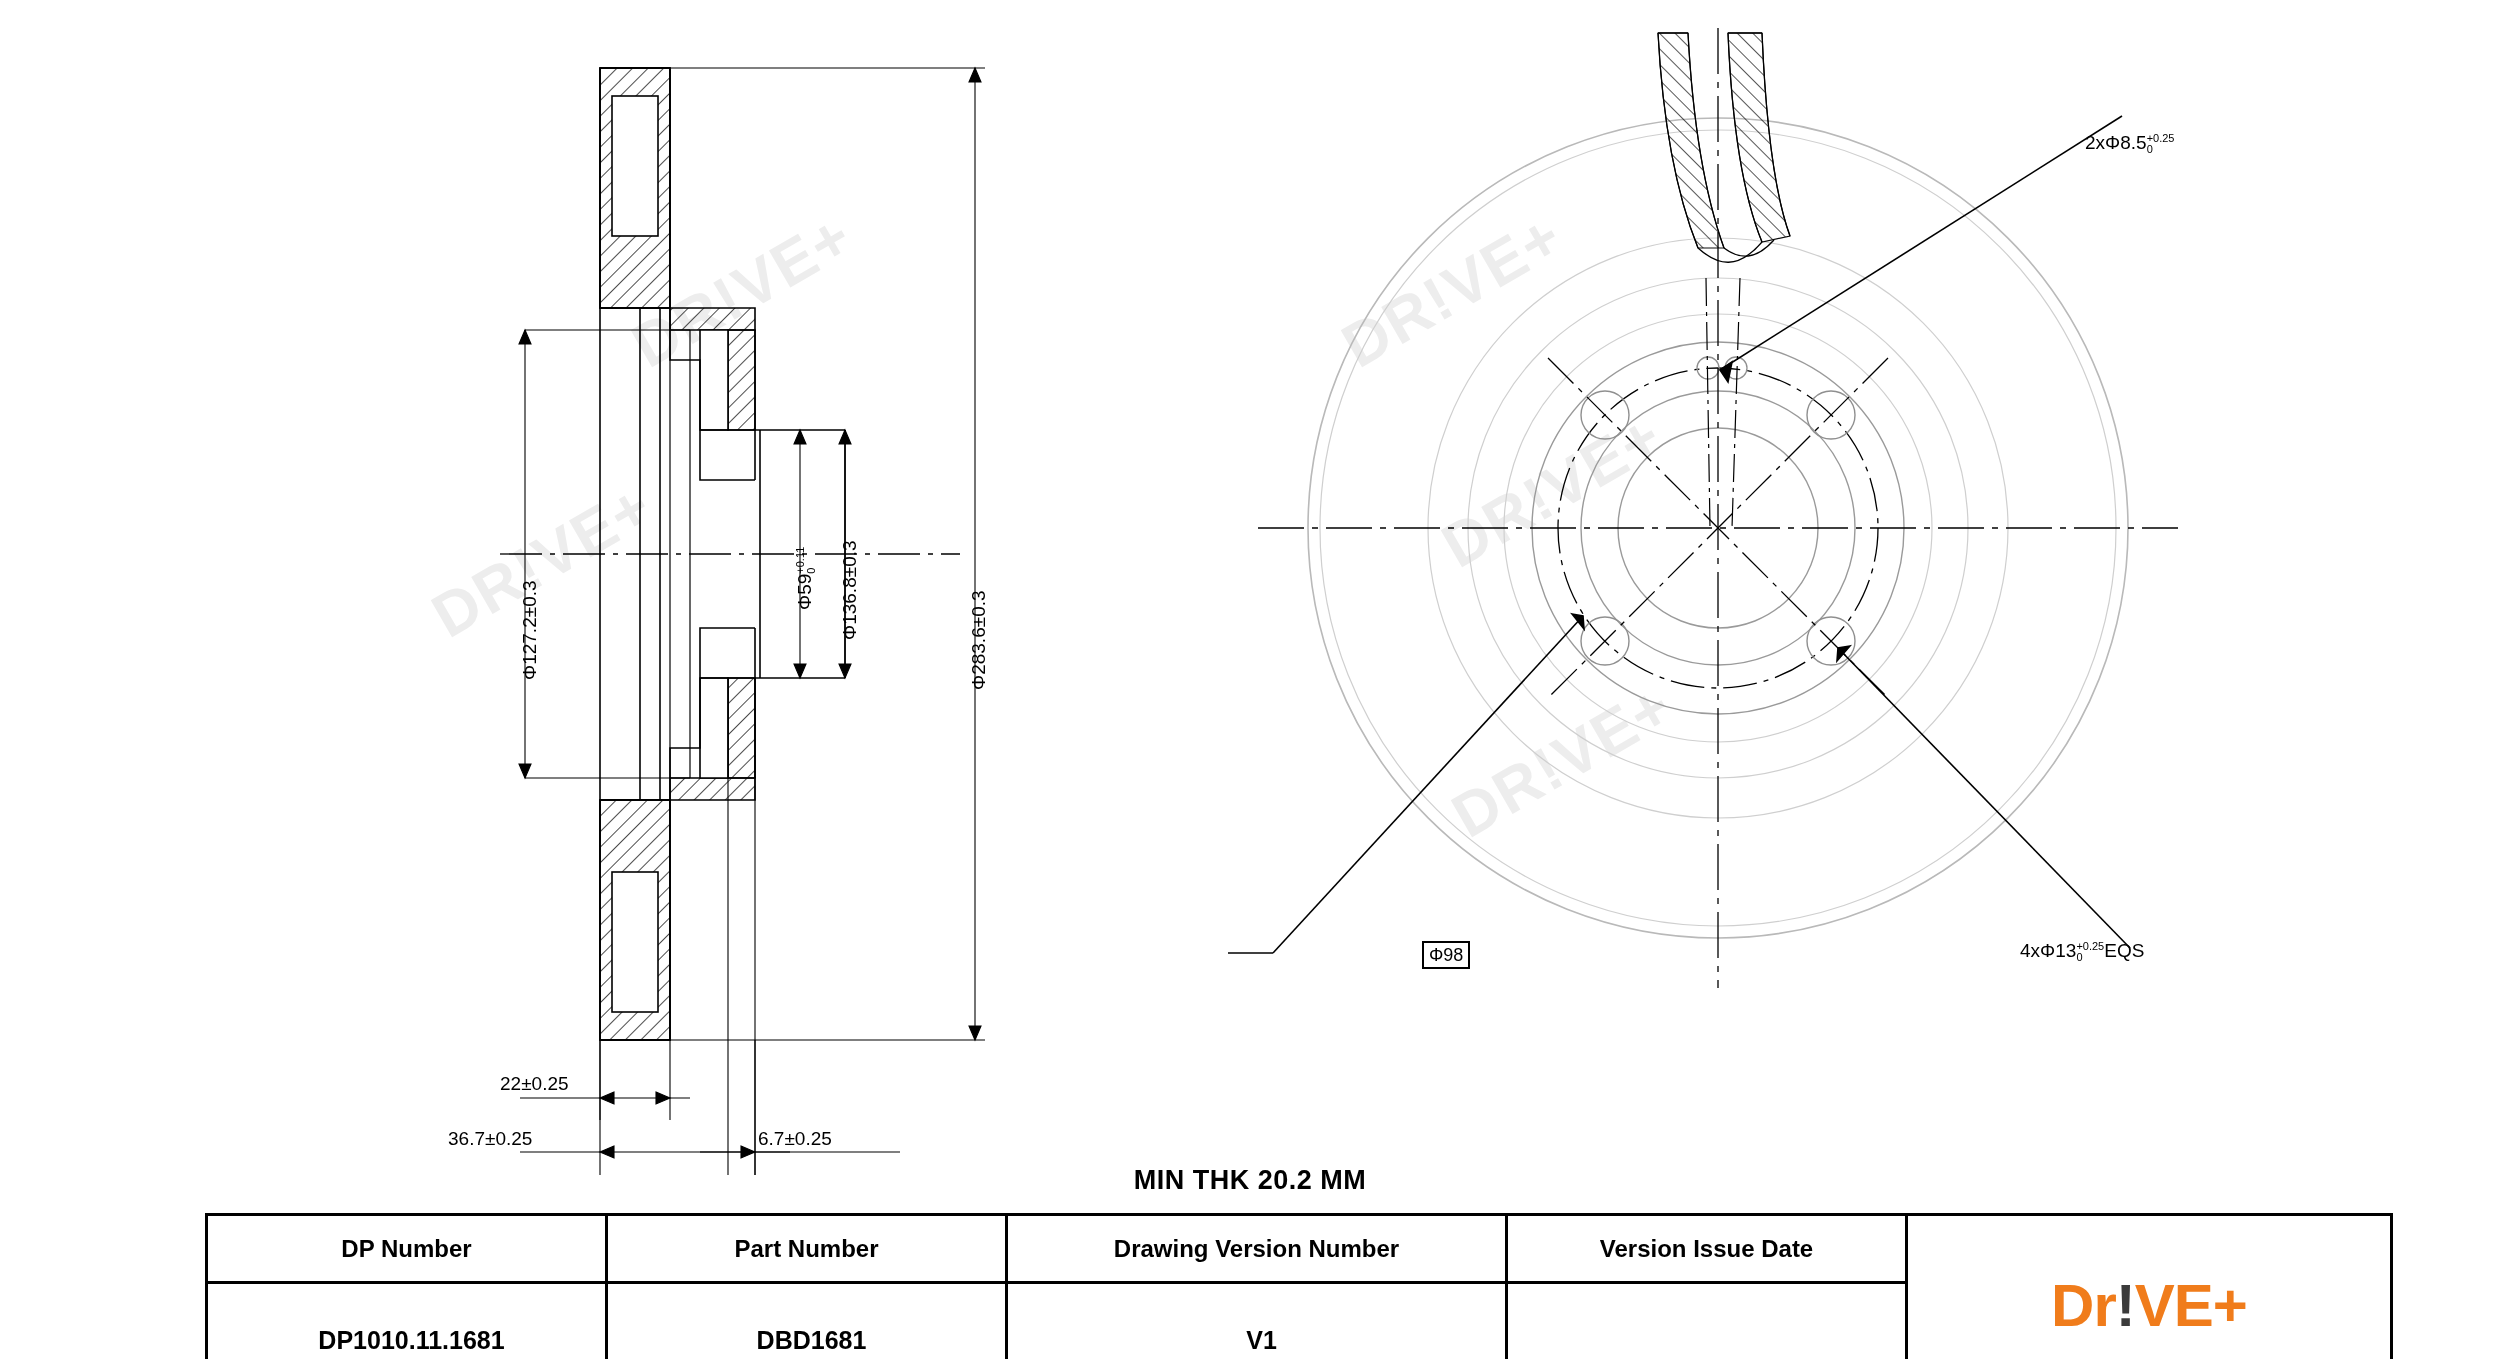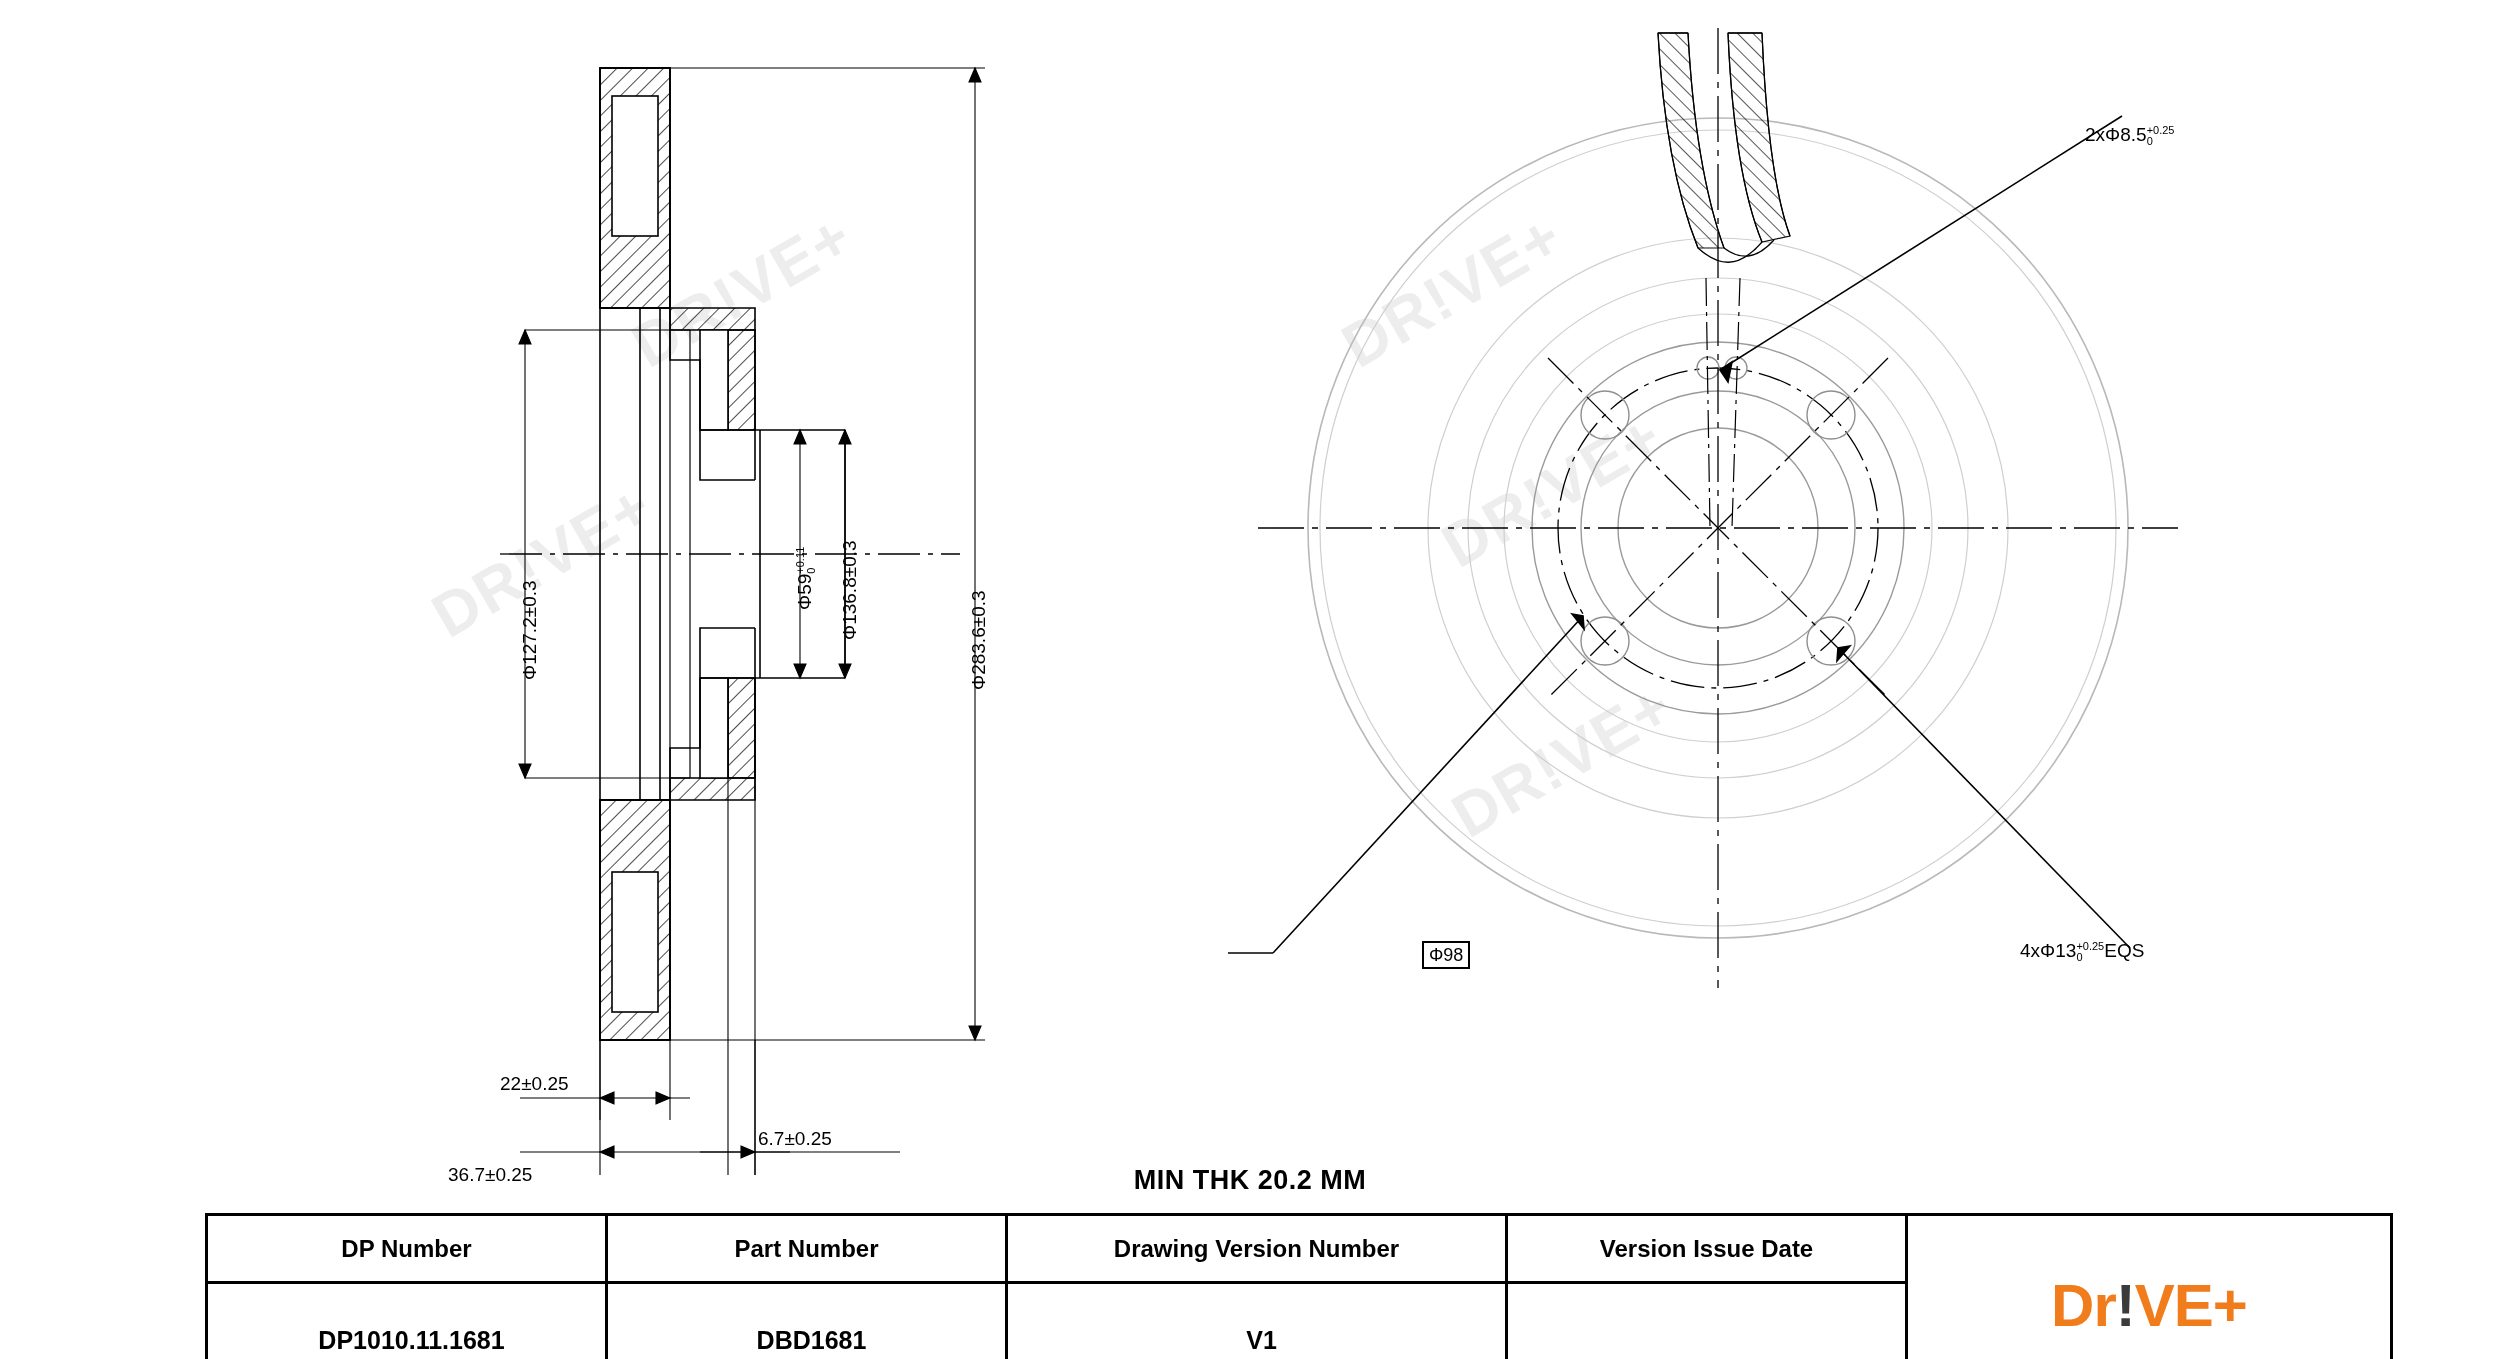--- a/index.html
+++ b/index.html
@@ -214,25 +214,25 @@
   <div class="dim vert" style="left:839px;top:640px;">Φ136.8±0.3</div>
 
   <div class="dim vert" style="left:794px;top:610px;">
     <span>Φ59</span><span class="frac"><span>+0.11</span><br><span>0</span></span>
   </div>
 
   <div class="dim vert" style="left:519px;top:680px;">Φ127.2±0.3</div>
 
   <div class="dim" style="left:500px;top:1073px;">22±0.25</div>
 
-  <div class="dim" style="left:448px;top:1128px;margin-top:36px;">36.7±0.25</div>
+  <div class="dim" style="left:448px;top:1128px;">36.7±0.25</div>
 
   <div class="dim" style="left:758px;top:1128px;">6.7±0.25</div>
 
-  <div class="dim" style="left:2085px;top:124px;">
+  <div class="dim" style="left:2085px;top:132px;">
     <span>2xΦ8.5</span><span class="frac"><span>+0.25</span><br><span>0</span></span>
   </div>
 
   <div class="dim" style="left:2020px;top:940px;">
     <span>4xΦ13</span><span class="frac"><span>+0.25</span><br><span>0</span></span><span>EQS</span>
   </div>
 
   <div class="dim" style="left:1422px;top:944px;">
     <span class="boxed">Φ98</span>
   </div>

